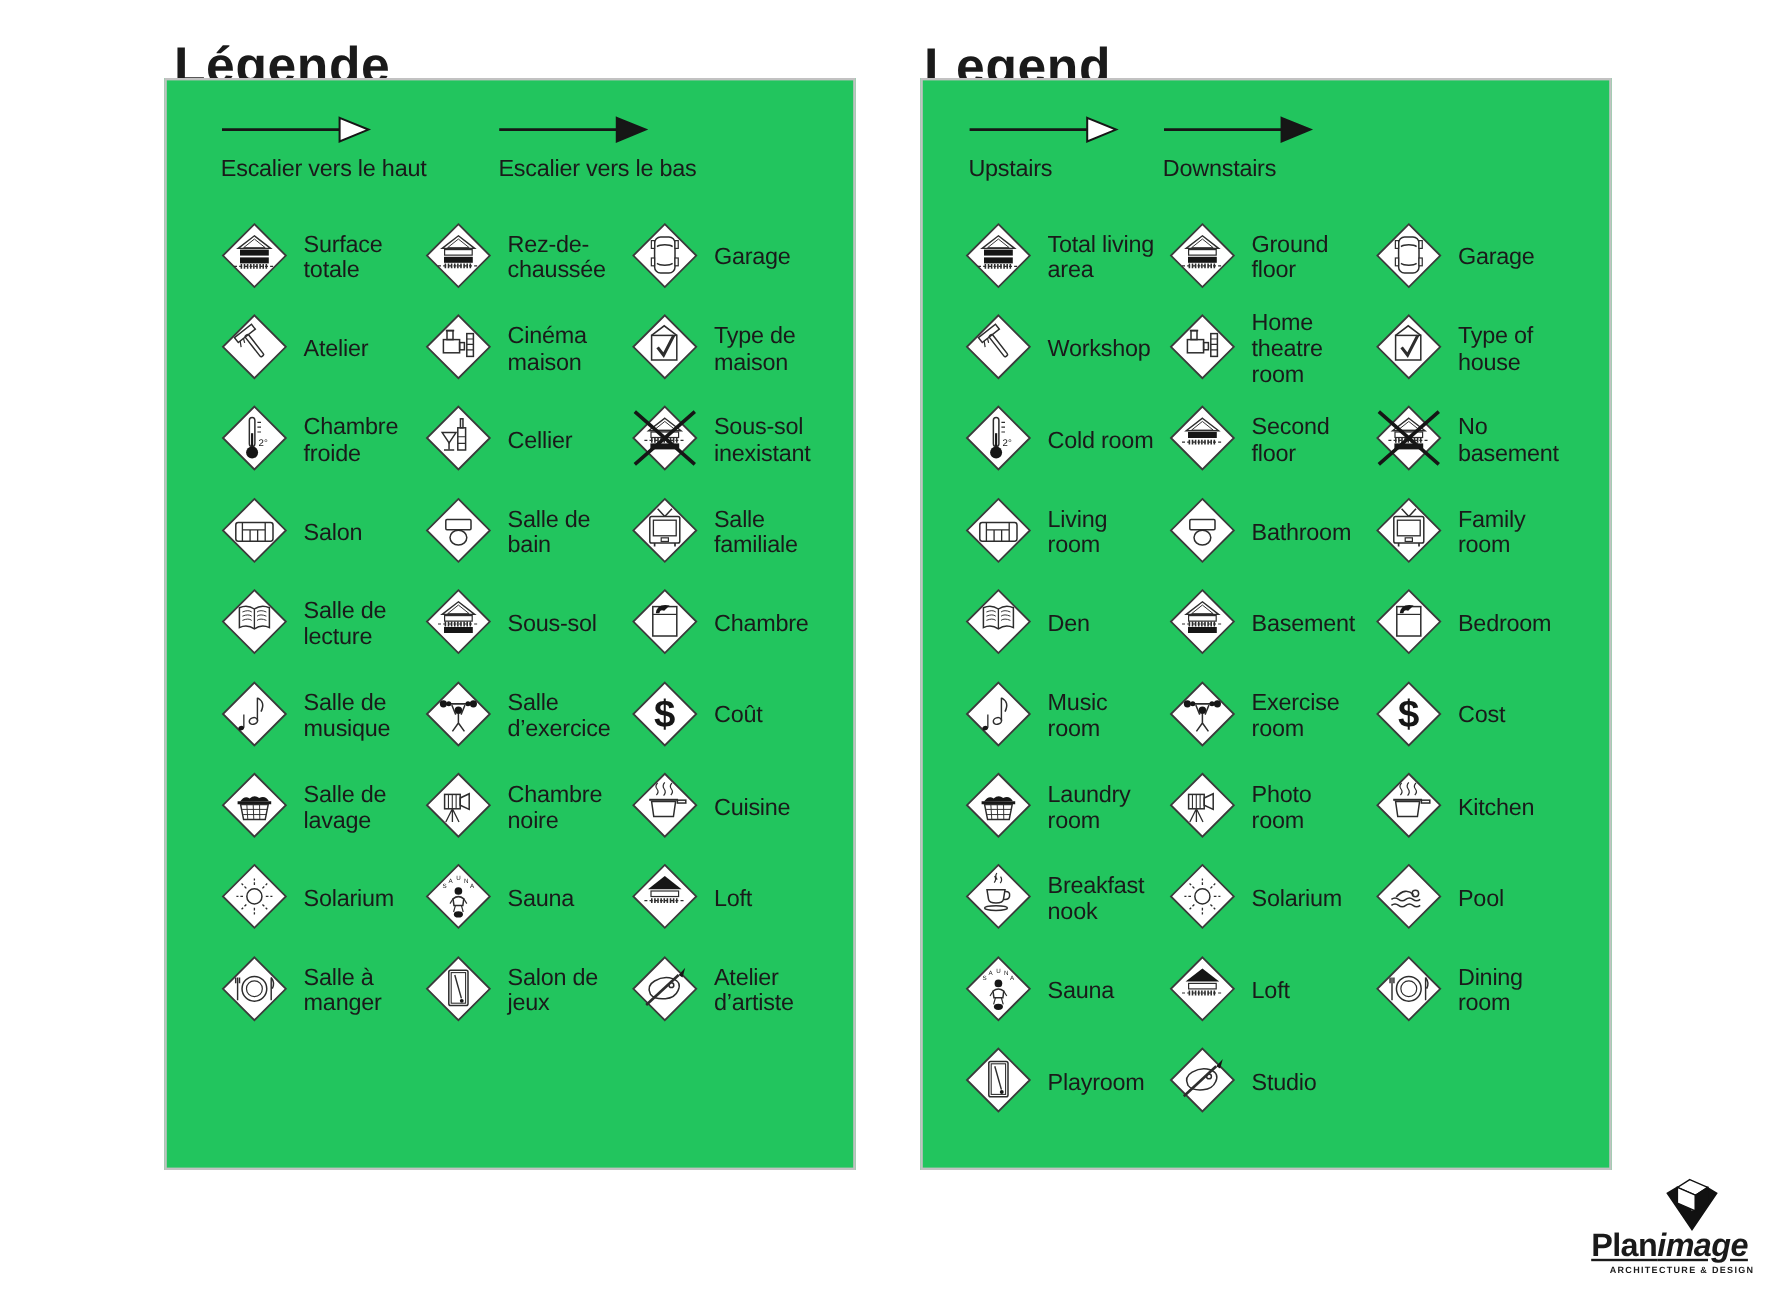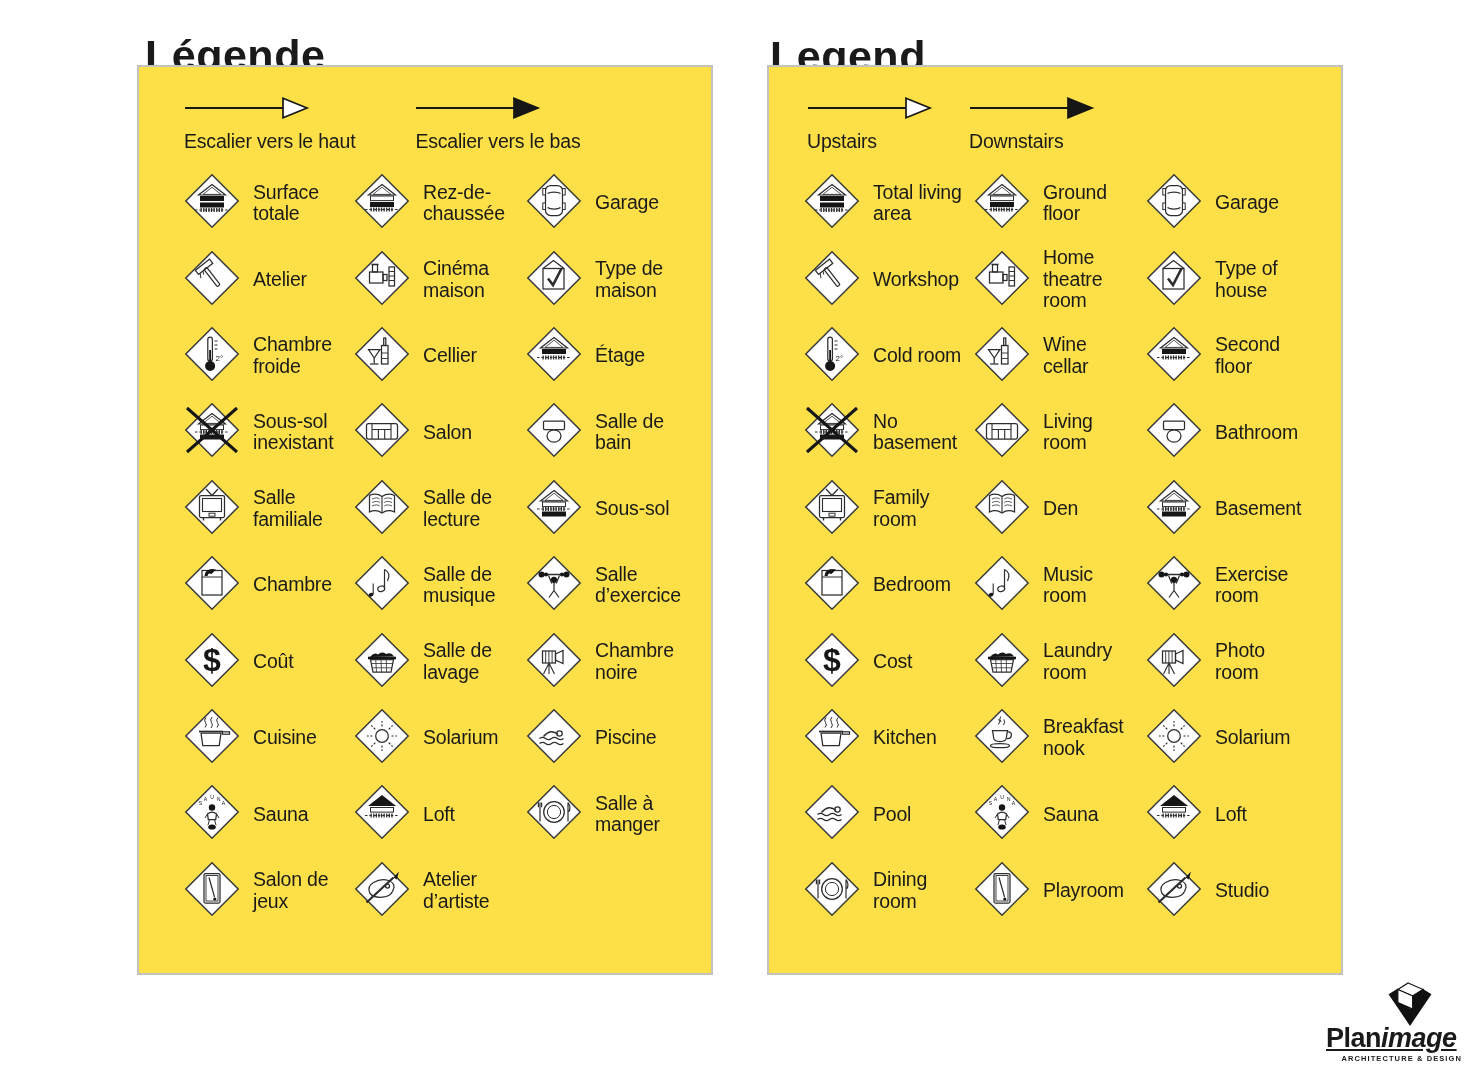--- a/index.html
+++ b/index.html
@@ -1,27 +1,27 @@
 <!DOCTYPE html>
 <html><head>
 <meta charset="utf-8">
 <style>
   html,body{margin:0;padding:0;}
   body{width:1478px;height:1074px;position:relative;overflow:hidden;background:#fff;
        color:#1a1a1a;font-family:"Liberation Sans",sans-serif;}
   .title{position:absolute;top:2px;font-size:43px;font-weight:700;letter-spacing:.5px;}
   .title-fr{left:145px;} .title-en{left:770px;margin-top:30px;}
-  .panel{position:absolute;top:65px;width:572px;height:906px;border:2px solid #c2c2c2;background:#fde047;}
+  .panel{position:absolute;top:65px;width:572px;height:906px;border:2px solid #c2c2c2;background:#22c55e;}
   .panel-fr{left:137px;} .panel-en{left:767px;}
   .arrows{position:absolute;top:28px;display:flex;}
   .panel-fr .arrows{left:45px;gap:60px;}
   .panel-en .arrows{left:38px;gap:36px;}
   .arrow-block svg{display:block;}
   .arrow-label{margin-top:9px;font-size:19.5px;white-space:nowrap;letter-spacing:-.2px;}
-  .grid{position:absolute;top:98px;display:grid;grid-template-columns:170px 172px 176px;grid-auto-rows:76.4px;}
+  .grid{position:absolute;top:110px;display:grid;grid-template-columns:170px 172px 176px;grid-auto-rows:76.4px;}
   .panel-fr .grid{left:44px;} .panel-en .grid{left:34px;}
   .cell{display:flex;align-items:center;}
   .cell svg.di{width:58px;height:58px;flex:none;overflow:visible;}
   .lbl{margin-left:12px;width:90px;font-size:19.5px;line-height:21.5px;letter-spacing:-.2px;}
   .logo{position:absolute;left:1326px;top:980px;width:152px;}
   .logo-mark{display:block;margin-left:56px;}
   .logo-text{font-size:27px;letter-spacing:-.5px;margin-top:-4px;white-space:nowrap;text-decoration:underline;}
   .logo-text .b{font-weight:800;}
   .logo-text .i{font-style:italic;font-weight:700;}
   .logo-tagline{font-size:7.5px;letter-spacing:1.1px;font-weight:600;text-align:right;padding-right:16px;}
@@ -133,31 +133,20 @@
             <rect x="30.7" y="13" width="2.1" height="7.5" stroke="#2d2d2d" fill="none" stroke-width="1.25"></rect>
             <path d="M28.5,28 h6.5 M28.5,33.5 h6.5" stroke="#2d2d2d" stroke-width="0.9"></path>
           </svg></span>
         <span class="lbl">Cellier</span>
       </div>
       <div class="cell">
         <span><svg class="di" viewBox="0 0 58 58">
             <polygon points="29,2.8 55.2,29 29,55.2 2.8,29" fill="#fff" stroke="#3a3a3a" stroke-width="1.5"></polygon>
             <path d="M29,12.5 L42.5,23 L15.5,23 Z" stroke="#2d2d2d" fill="none" stroke-width="1.2"></path>
             <path d="M29,15.2 L38,22.4 L20,22.4 Z" stroke="#2d2d2d" fill="none" stroke-width="0.8"></path>
-            <rect x="17" y="24" width="24" height="5" fill="#161616"></rect>
-            <line x1="12" y1="32.5" x2="46" y2="32.5" stroke="#2d2d2d" stroke-width="1" stroke-dasharray="2.5,1.8"></line>
-            <line x1="17.5" y1="32.5" x2="40.5" y2="32.5" stroke="#2d2d2d" stroke-width="4" stroke-dasharray="1.3,1.3"></line>
-          </svg></span>
-        <span class="lbl">Étage</span>
-      </div>
-      <div class="cell">
-        <span><svg class="di" viewBox="0 0 58 58">
-            <polygon points="29,2.8 55.2,29 29,55.2 2.8,29" fill="#fff" stroke="#3a3a3a" stroke-width="1.5"></polygon>
-            <path d="M29,12.5 L42.5,23 L15.5,23 Z" stroke="#2d2d2d" fill="none" stroke-width="1.2"></path>
-            <path d="M29,15.2 L38,22.4 L20,22.4 Z" stroke="#2d2d2d" fill="none" stroke-width="0.8"></path>
             <rect x="17.5" y="24" width="23" height="4.6" fill="#fff" stroke="#2d2d2d" stroke-width="1"></rect>
             <line x1="12" y1="31" x2="46" y2="31" stroke="#2d2d2d" stroke-width="1" stroke-dasharray="2.5,1.8"></line>
             <line x1="17.5" y1="31" x2="40.5" y2="31" stroke="#2d2d2d" stroke-width="4" stroke-dasharray="1.3,1.3"></line>
             <rect x="17" y="33.5" width="24" height="5" fill="#161616"></rect>
             <path d="M4,7 L54,51 M54,7 L4,51" stroke="#161616" stroke-width="3"></path>
           </svg></span>
         <span class="lbl">Sous-sol inexistant</span>
       </div>
       <div class="cell">
         <span><svg class="di" viewBox="0 0 58 58">
@@ -277,29 +266,20 @@
           </svg></span>
         <span class="lbl">Cuisine</span>
       </div>
       <div class="cell">
         <span><svg class="di" viewBox="0 0 58 58">
             <polygon points="29,2.8 55.2,29 29,55.2 2.8,29" fill="#fff" stroke="#3a3a3a" stroke-width="1.5"></polygon>
             <circle cx="29" cy="29" r="6.3" stroke="#2d2d2d" fill="none" stroke-width="1.25"></circle>
             <path d="M29,19.5 V14 M29,38.5 V44 M19.5,29 H14 M38.5,29 H44 M22.3,22.3 L18.3,18.3 M35.7,35.7 L39.7,39.7 M22.3,35.7 L18.3,39.7 M35.7,22.3 L39.7,18.3" stroke="#2d2d2d" stroke-width="1.1" stroke-dasharray="2.2,1.6" fill="none"></path>
           </svg></span>
         <span class="lbl">Solarium</span>
-      </div>
-      <div class="cell">
-        <span><svg class="di" viewBox="0 0 58 58">
-            <polygon points="29,2.8 55.2,29 29,55.2 2.8,29" fill="#fff" stroke="#3a3a3a" stroke-width="1.5"></polygon>
-            <path d="M14.5,31.5 q3,-2.4 6,0 t6,0 t6,0 t6,0 M14.5,36.5 q3,-2.4 6,0 t6,0 t6,0 t6,0" stroke="#2d2d2d" fill="none" stroke-width="1.25"></path>
-            <circle cx="34.5" cy="26.5" r="2.7" stroke="#2d2d2d" fill="none" stroke-width="1.25"></circle>
-            <path d="M18.5,29.5 Q26,21 33,27.5" stroke="#2d2d2d" stroke-width="1.4" fill="none"></path>
-          </svg></span>
-        <span class="lbl">Piscine</span>
       </div>
       <div class="cell">
         <span><svg class="di" viewBox="0 0 58 58">
             <polygon points="29,2.8 55.2,29 29,55.2 2.8,29" fill="#fff" stroke="#3a3a3a" stroke-width="1.5"></polygon>
             <g font-family="Liberation Sans,sans-serif" font-size="5.2" fill="#161616" text-anchor="middle">
               <text x="17.5" y="22">S</text>
               <text x="22.5" y="17.5">A</text>
               <text x="29" y="15.5">U</text>
               <text x="35.5" y="17.5">N</text>
               <text x="40.5" y="22">A</text>
@@ -441,32 +421,20 @@
             <rect x="26.2" y="25" width="1.8" height="11" fill="#161616"></rect>
             <circle cx="27.1" cy="41" r="5" fill="#161616"></circle>
             <path d="M31.5,16 h3 M31.5,20 h3 M31.5,24 h3" stroke="#2d2d2d" stroke-width="1"></path>
             <text x="32.5" y="35.5" font-size="8" fill="#161616" font-family="Liberation Sans,sans-serif">2°</text>
           </svg></span>
         <span class="lbl">Cold room</span>
       </div>
       <div class="cell">
         <span><svg class="di" viewBox="0 0 58 58">
             <polygon points="29,2.8 55.2,29 29,55.2 2.8,29" fill="#fff" stroke="#3a3a3a" stroke-width="1.5"></polygon>
-            <path d="M15.5,24.5 h11.5 l-5.75,8.5 z" stroke="#2d2d2d" fill="none" stroke-width="1.25"></path>
-            <line x1="21.2" y1="33" x2="21.2" y2="38.5" stroke="#2d2d2d" stroke-width="1.25"></line>
-            <line x1="17" y1="39" x2="25.5" y2="39" stroke="#2d2d2d" stroke-width="1.25"></line>
-            <rect x="28.5" y="20.5" width="6.5" height="18.5" stroke="#2d2d2d" fill="none" stroke-width="1.25"></rect>
-            <rect x="30.7" y="13" width="2.1" height="7.5" stroke="#2d2d2d" fill="none" stroke-width="1.25"></rect>
-            <path d="M28.5,28 h6.5 M28.5,33.5 h6.5" stroke="#2d2d2d" stroke-width="0.9"></path>
-          </svg></span>
-        <span class="lbl">Wine cellar</span>
-      </div>
-      <div class="cell">
-        <span><svg class="di" viewBox="0 0 58 58">
-            <polygon points="29,2.8 55.2,29 29,55.2 2.8,29" fill="#fff" stroke="#3a3a3a" stroke-width="1.5"></polygon>
             <path d="M29,12.5 L42.5,23 L15.5,23 Z" stroke="#2d2d2d" fill="none" stroke-width="1.2"></path>
             <path d="M29,15.2 L38,22.4 L20,22.4 Z" stroke="#2d2d2d" fill="none" stroke-width="0.8"></path>
             <rect x="17" y="24" width="24" height="5" fill="#161616"></rect>
             <line x1="12" y1="32.5" x2="46" y2="32.5" stroke="#2d2d2d" stroke-width="1" stroke-dasharray="2.5,1.8"></line>
             <line x1="17.5" y1="32.5" x2="40.5" y2="32.5" stroke="#2d2d2d" stroke-width="4" stroke-dasharray="1.3,1.3"></line>
           </svg></span>
         <span class="lbl">Second floor</span>
       </div>
       <div class="cell">
         <span><svg class="di" viewBox="0 0 58 58">

